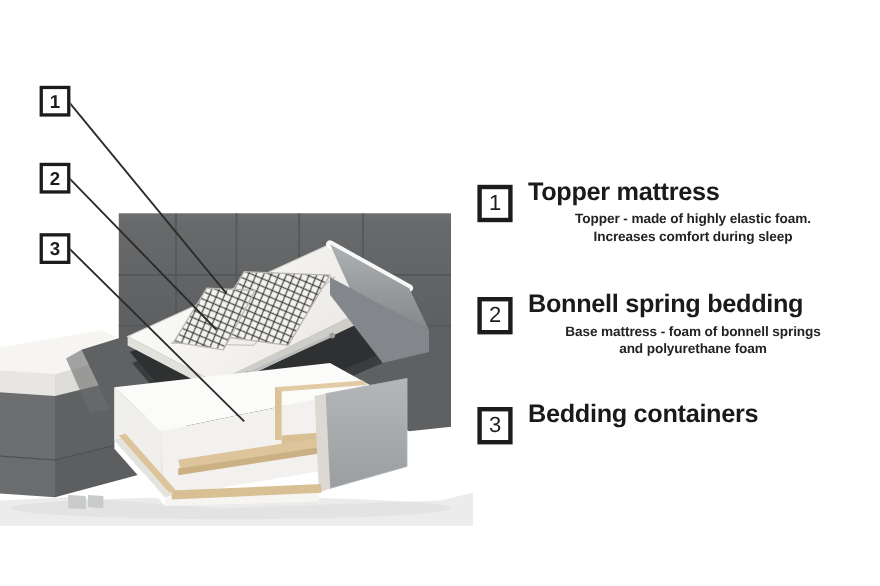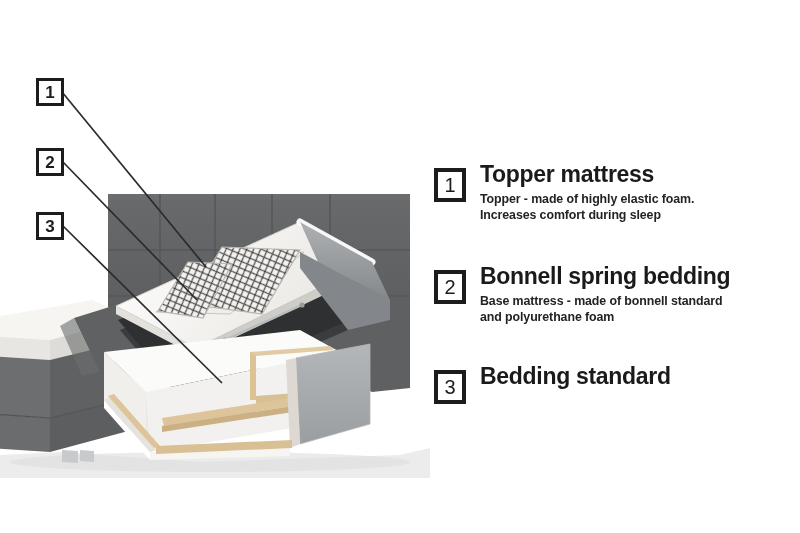--- a/index.html
+++ b/index.html
@@ -52,20 +52,21 @@
   .legend-text{position:absolute;left:50px;top:0;width:300px;}
   .legend-title{
     font-size:23px;font-weight:700;color:#1a1a1a;
     letter-spacing:-0.3px;
     margin:0 0 4px 0;line-height:1.08;
   }
   .legend-desc{
     font-size:12.4px;font-weight:600;color:#232323;
     line-height:1.32;margin:0;
     letter-spacing:-0.1px;
+    text-align:center;
   }
 </style>
 </head>
 <body>
 
 <div id="page">
 
   <div id="illustration">
     <svg width="430" height="533" viewBox="0 0 430 533" xmlns="http://www.w3.org/2000/svg">
       <defs>
@@ -247,28 +248,28 @@
 Increases comfort during sleep</div>
       </div>
     </div>
 
     <div class="legend-row" id="row2">
       <div class="legend-num">
         <span>2</span>
       </div>
       <div class="legend-text">
         <div class="legend-title">Bonnell spring bedding</div>
-        <div class="legend-desc" style="white-space:pre-line;">Base mattress - made of bonnell standard
+        <div class="legend-desc" style="white-space:pre-line;">Base mattress - foam of bonnell springs
 and polyurethane foam</div>
       </div>
     </div>
 
     <div class="legend-row" id="row3">
       <div class="legend-num">
         <span>3</span>
       </div>
       <div class="legend-text">
-        <div class="legend-title">Bedding standard</div>
+        <div class="legend-title">Bedding containers</div>
       </div>
     </div>
 
   </div>
 </div>
 
 </body></html>

